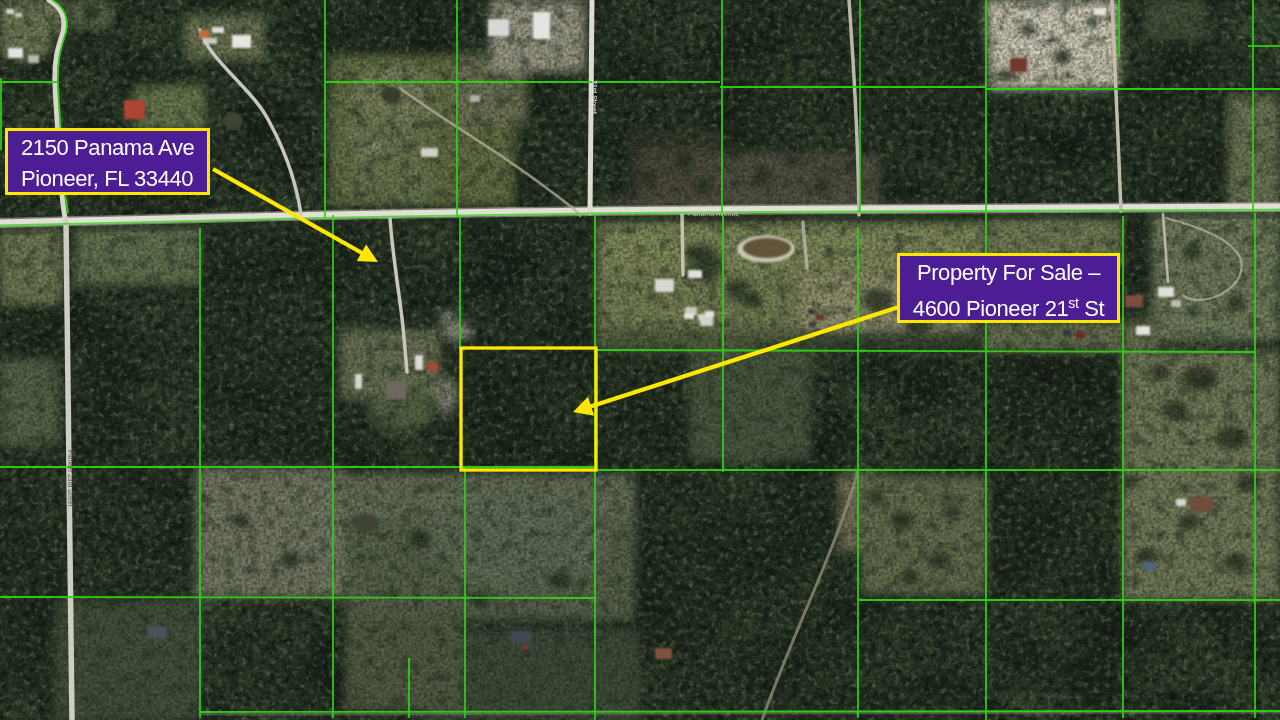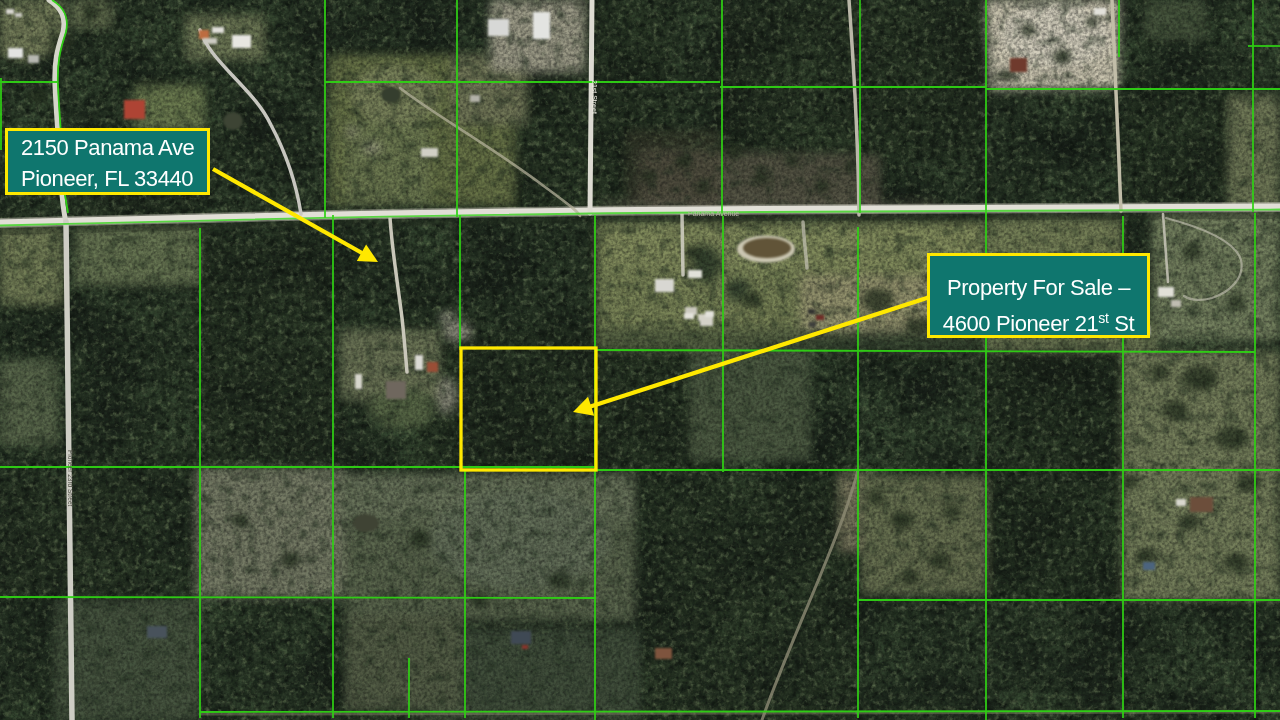--- a/index.html
+++ b/index.html
@@ -1,20 +1,20 @@
 <!DOCTYPE html>
 <html><head>
 <meta charset="utf-8">
 <style>
   html,body{margin:0;padding:0;width:1280px;height:720px;overflow:hidden;background:#2e3a28;}
   #stage{position:relative;width:1280px;height:720px;font-family:"Liberation Sans",sans-serif;}
   svg{position:absolute;left:0;top:0;}
-  .callout{position:absolute;background:#0f766e;border:3px solid #ffe800;color:#fff;}
+  .callout{position:absolute;background:#4c1d95;border:3px solid #ffe800;color:#fff;}
   #box1{left:5px;top:128px;width:186px;height:60px;padding-left:13px;font-size:22px;line-height:31px;padding-top:1px;letter-spacing:-0.4px;}
-  #box2{left:927px;top:253px;width:217px;height:63px;text-align:center;font-size:22px;line-height:31px;padding-top:16px;letter-spacing:-0.4px;}
+  #box2{left:897px;top:253px;width:217px;height:63px;text-align:center;font-size:22px;line-height:31px;padding-top:1px;letter-spacing:-0.4px;}
   sup{font-size:14px;}
 </style>
 </head>
 <body>
 <div id="stage">
 <svg width="1280" height="720" viewBox="0 0 1280 720">
   <defs>
     <filter id="macro" color-interpolation-filters="sRGB" x="0" y="0" width="1280" height="720" filterUnits="userSpaceOnUse" primitiveUnits="userSpaceOnUse">
       <feTurbulence type="fractalNoise" baseFrequency="0.013 0.017" numOctaves="3" seed="7"></feTurbulence>
       <feColorMatrix type="matrix" values="0.21 0 0 0 0.04  0.28 0 0 0 0.06  0.17 0 0 0 0.04  0 0 0 0 1"></feColorMatrix>

